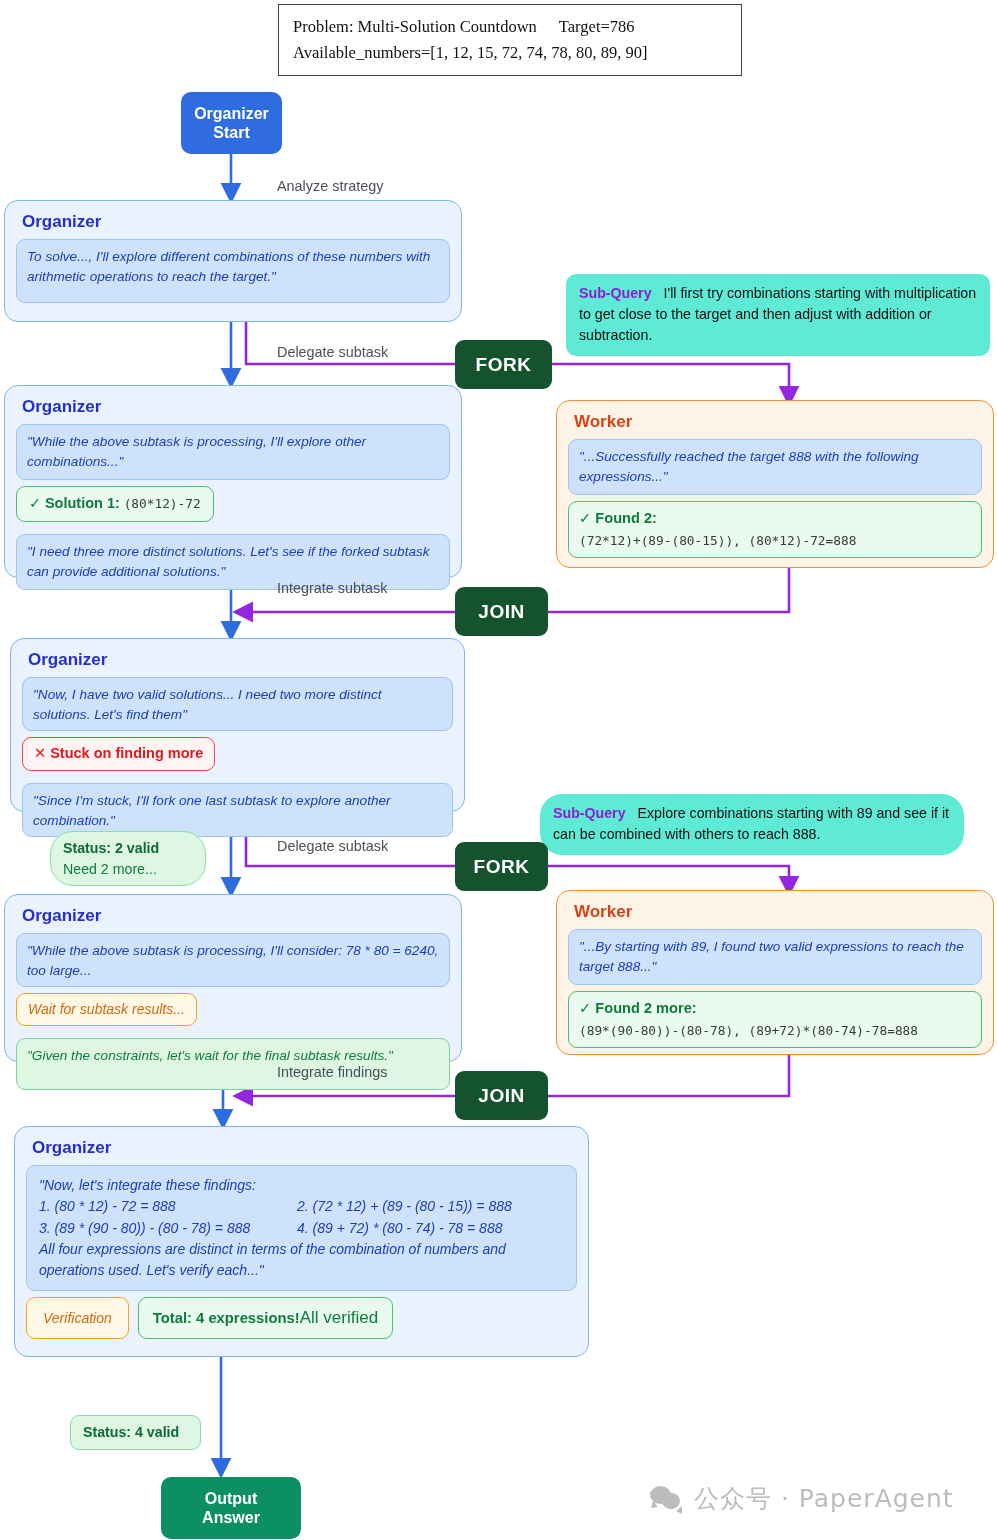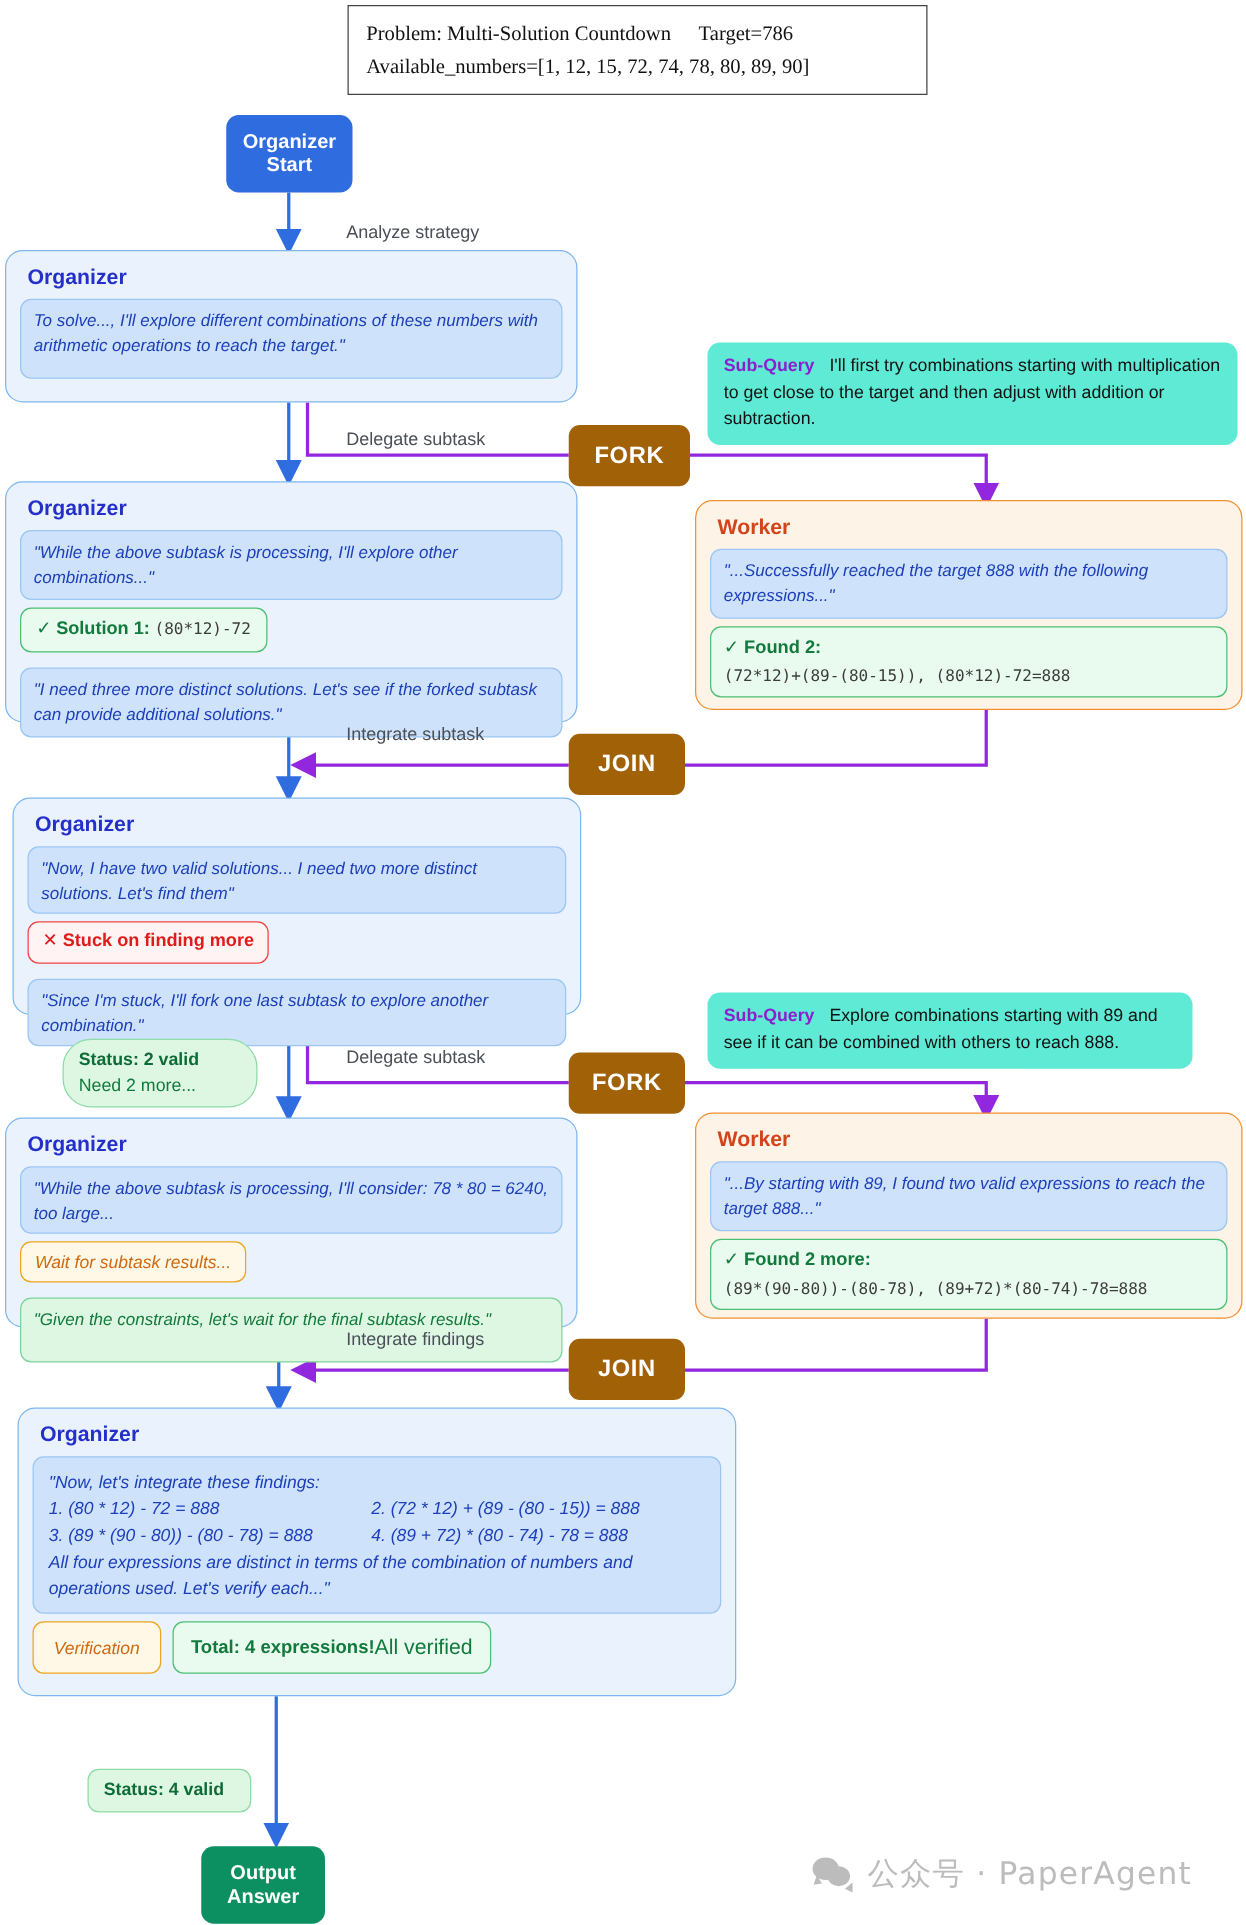--- a/index.html
+++ b/index.html
@@ -22,25 +22,25 @@
   .problem-line{white-space:nowrap;}
   .pgap{display:inline-block;width:22px;}
 
   
   .term{
     position:absolute;border-radius:10px;color:#fff;
     display:flex;align-items:center;justify-content:center;
     text-align:center;font-weight:bold;font-size:16px;line-height:1.2;
   }
   .term-start{left:181px;top:92px;width:101px;height:62px;background:#2f6ce0;}
-  .term-end{left:161px;top:1477px;width:99px;height:62px;background:#0d9061;}
+  .term-end{left:161px;top:1477px;width:140px;height:62px;background:#0d9061;}
 
   
   .fj{
-    position:absolute;background:#a16207;color:#fff;border-radius:9px;
+    position:absolute;background:#14532d;color:#fff;border-radius:9px;
     display:flex;align-items:center;justify-content:center;
     font-size:19px;font-weight:bold;letter-spacing:.5px;
   }
   .fork1{left:455px;top:340px;width:97px;height:49px;}
   .join1{left:455px;top:587px;width:93px;height:49px;}
   .fork2{left:455px;top:842px;width:93px;height:49px;}
   .fork2 span,.join1 span,.fork1 span,.join2 span{display:block;}
   .join2{left:455px;top:1071px;width:93px;height:49px;}
 
   
@@ -257,21 +257,21 @@
       <span>Stuck on finding more</span>
     </div>
     <div class="chip quote" style="height:54px;margin-top:6px;">"Since I'm stuck, I'll fork one last subtask to explore another combination."</div>
   </div>
 
   <div class="badge" style="left:50px;top:831px;width:156px;border-radius:23px;">
     <b>Status: 2 valid</b>
     <div>Need 2 more...</div>
   </div>
 
-  <div class="subq" style="left:566px;top:794px;width:388px;">
+  <div class="subq" style="left:540px;top:794px;width:424px;border-radius:22px;">
     <b>Sub-Query</b><span class="sgap"></span><span>Explore combinations starting with 89 and see if it can be combined with others to reach 888.</span>
   </div>
 
   <div class="fj fork2">
     <span>FORK</span>
   </div>
   <div class="elabel" style="left:277px;top:838px;">Delegate subtask</div>
 
   <div class="card organizer" style="left:4px;top:894px;width:458px;height:168px;">
     <div class="card-title">Organizer</div>

